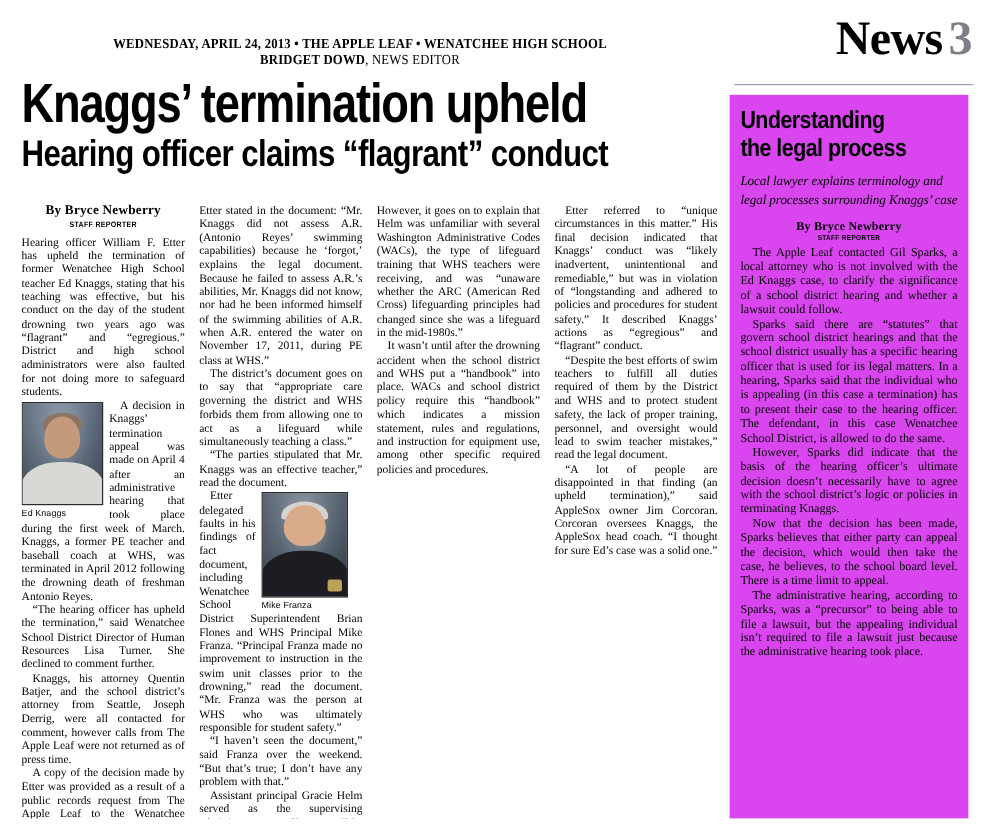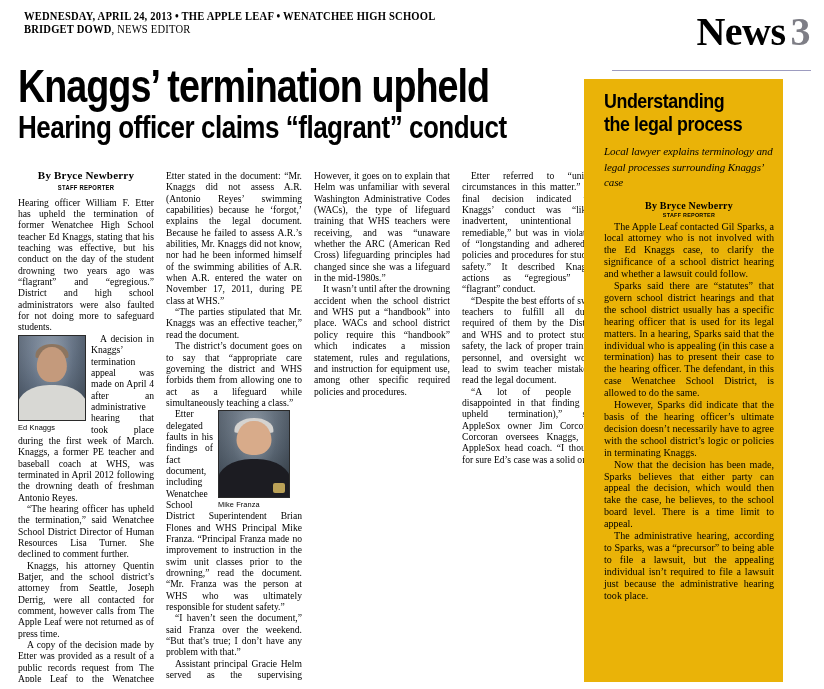--- a/index.html
+++ b/index.html
@@ -18,22 +18,23 @@
   .page {
     position: relative;
     width: 824px;
     height: 689px;
     box-sizing: border-box;
   }
 
   
   .masthead {
     position: absolute;
-    left: 0; top: 10px;
+    left: 0; top: 31px;
     width: 600px;
+    text-align: center;
   }
   .masthead .line1 {
     font-family: "Liberation Serif", serif;
     font-weight: bold;
     font-size: 11.5px;
     letter-spacing: 0.2px;
     transform: scaleX(0.92);
     white-space: nowrap;
   }
   .masthead .line2 {
@@ -203,26 +204,26 @@
     font-size: 7.4px;
     text-align: left;
     margin-top: 2px;
     letter-spacing: 0.1px;
     line-height: 9px;
   }
 
   
   .sidebar {
     position: absolute;
-    left: 584px; top: 79px;
+    left: 608px; top: 79px;
     width: 199px;
     height: 603px;
-    background: #eab308;
+    background: #d946ef;
     box-sizing: border-box;
-    padding: 10px 9px 8px 20px;
+    padding: 10px 9px 8px 9px;
     overflow: hidden;
   }
   .sidebar-title {
     font-family: "Liberation Sans", sans-serif;
     font-weight: bold;
     font-size: 20.5px;
     line-height: 23px;
     letter-spacing: -0.5px;
     transform: scaleX(0.87);
     transform-origin: left top;
@@ -309,22 +310,22 @@
       </div>
       <p><span>A decision in Knaggs’ termination appeal was made on April 4 after an administrative hearing that took place during the first week of March. Knaggs, a former PE teacher and baseball coach at WHS, was terminated in April 2012 following the drowning death of freshman Antonio Reyes.</span></p>
       <p><span>“The hearing officer has upheld the termination,” said Wenatchee School District Director of Human Resources Lisa Turner. She declined to comment further.</span></p>
       <p><span>Knaggs, his attorney Quentin Batjer, and the school district’s attorney from Seattle, Joseph Derrig, were all contacted for comment, however calls from The Apple Leaf were not returned as of press time.</span></p>
       <p><span>A copy of the decision made by Etter was provided as a result of a public records request from The Apple Leaf to the Wenatchee School District.</span></p>
 
     </div>
 
     <div class="col col2">
       <p class="noindent"><span>Etter stated in the document: “Mr. Knaggs did not assess A.R. (Antonio Reyes’ swimming capabilities) because he ‘forgot,’ explains the legal document. Because he failed to assess A.R.’s abilities, Mr. Knaggs did not know, nor had he been informed himself of the swimming abilities of A.R. when A.R. entered the water on November 17, 2011, during PE class at WHS.”</span></p>
+      <p><span>The district’s document goes on to say that “appropriate care governing the district and WHS forbids them from allowing one to act as a lifeguard while simultaneously teaching a class.”</span></p>
       <p><span>“The parties stipulated that Mr. Knaggs was an effective teacher,” read the document.</span></p>
-      <p><span>The district’s document goes on to say that “appropriate care governing the district and WHS forbids them from allowing one to act as a lifeguard while simultaneously teaching a class.”</span></p>
       <div class="photo-block right">
         <div class="photo p2">
           <div class="bg-v"></div>
           <div class="hair"></div>
           <div class="head"></div>
           <div class="body"></div>
           <div class="logo"></div>
         </div>
         <div class="photo-caption">Mike Franza</div>
       </div>

